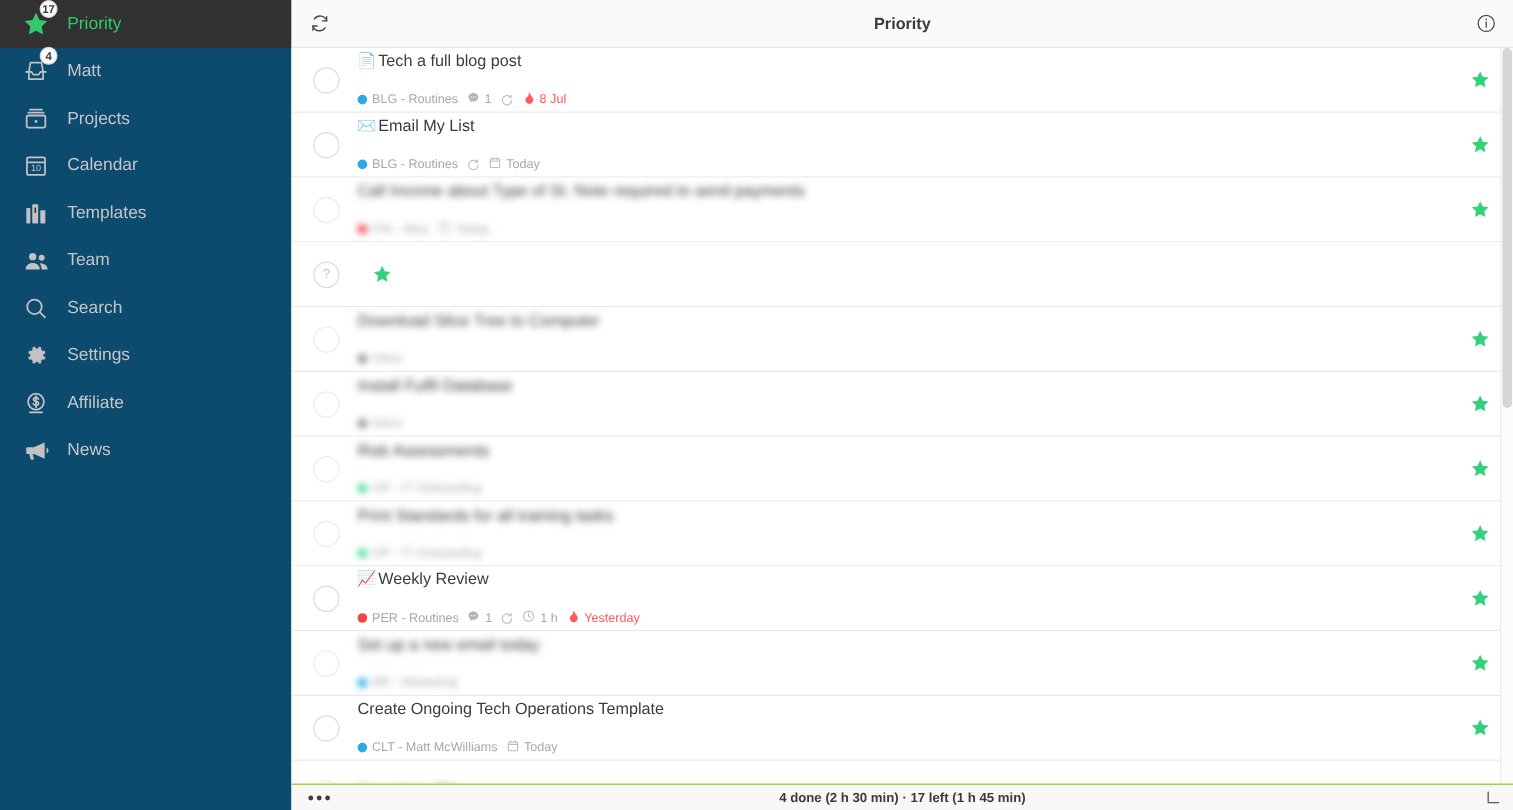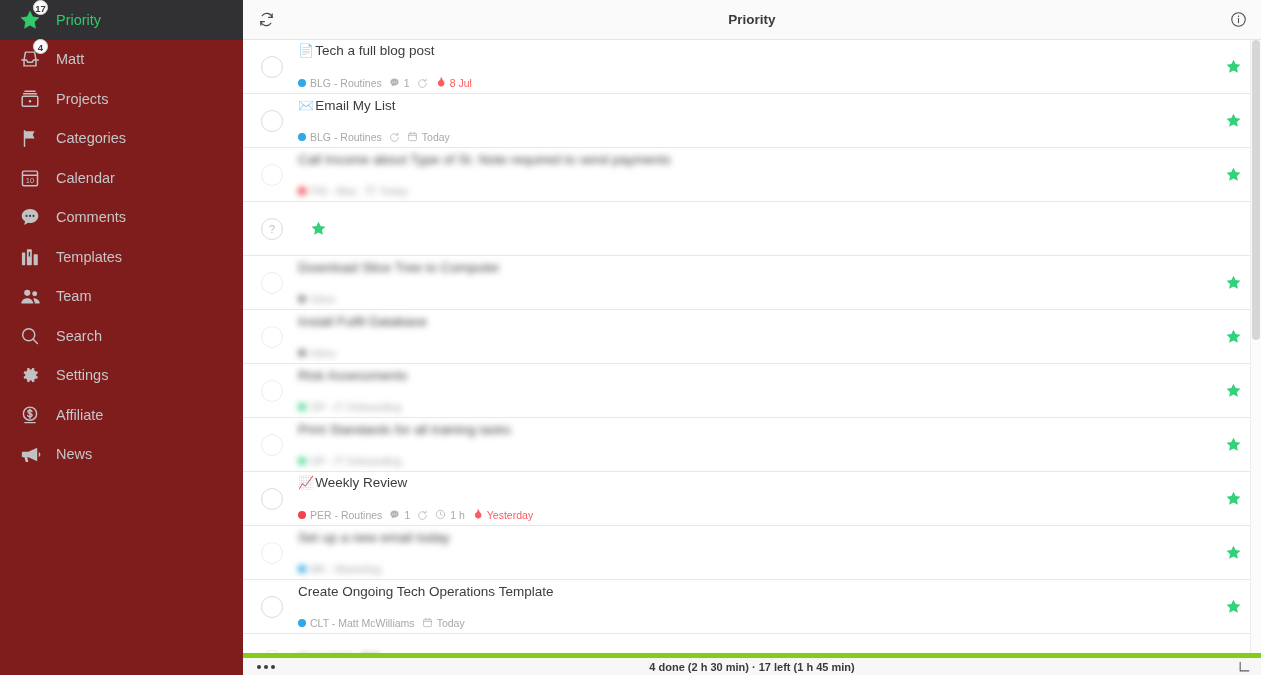--- a/index.html
+++ b/index.html
@@ -9,21 +9,21 @@
     background:#ffffff;
     display:flex;
     font-size:13px;
     color:#333;
   }
 
   
   #sidebar {
     width:243px;
     height:675px;
-    background:#7f1d1d;
+    background:#0c4a6e;
     flex:0 0 243px;
     position:relative;
     padding-top:0px;
   }
   .nav-item {
     height:39.5px;
     display:flex;
     align-items:center;
     padding-left:13px;
     color:#c6c6c8;
@@ -160,21 +160,21 @@
     margin-right:8px;
     cursor:pointer;
   }
   .blur { filter:blur(3.2px); }
 
   
   #footer {
     height:22px;
     flex:0 0 22px;
     background:#f7f7f7;
-    border-top:5px solid #84cc16;
+    border-top:1px solid #84cc16;
     display:flex;
     align-items:center;
     position:relative;
     font-size:11px;
     color:#4a4a4a;
   }
   #footer .dots {
     width:46px;
     display:flex;
     align-items:center;
@@ -232,47 +232,27 @@
         <svg width="22" height="22" viewBox="0 0 24 24" fill="none" stroke="#c2c2c4" stroke-width="1.6" stroke-linecap="round" stroke-linejoin="round">
           <rect x="3.5" y="9" width="17" height="11" rx="1.4"></rect>
           <path d="M5 6.3h14M6.5 3.6h11"></path>
           <circle cx="12" cy="14.5" r="1.3" fill="#c2c2c4" stroke="none"></circle>
         </svg>
       </span>
       <span class="nav-label">Projects</span>
     </div>
     <div class="nav-item">
       <span class="nav-ico">
-        <svg width="22" height="22" viewBox="0 0 24 24" fill="none" stroke="#c2c2c4" stroke-width="1.6" stroke-linecap="round">
-          <path d="M6 21V4"></path>
-          <path d="M6 4.5h11l-2 4 2 4H6z" fill="#c2c2c4" stroke="none"></path>
-        </svg>
-      </span>
-      <span class="nav-label">Categories</span>
-    </div>
-    <div class="nav-item">
-      <span class="nav-ico">
         <svg width="22" height="22" viewBox="0 0 24 24" fill="none" stroke="#c2c2c4" stroke-width="1.6">
           <rect x="3.8" y="4.5" width="16.4" height="16" rx="1.6"></rect>
           <path d="M3.8 9h16.4"></path>
           <text x="12" y="17" font-size="8.2" font-family="Liberation Sans, sans-serif" fill="#c2c2c4" stroke="none" text-anchor="middle">10</text>
         </svg>
       </span>
       <span class="nav-label">Calendar</span>
-    </div>
-    <div class="nav-item">
-      <span class="nav-ico">
-        <svg width="22" height="22" viewBox="0 0 24 24" fill="#c2c2c4">
-          <path d="M12 3.4c-5 0-9 3.3-9 7.4 0 2.4 1.4 4.6 3.6 5.9l-.9 3.9 4.2-2.3c.7.1 1.4.2 2.1.2 5 0 9-3.3 9-7.7S17 3.4 12 3.4z"></path>
-          <circle cx="8.2" cy="10.8" r="1.15" fill="#3a3a3c"></circle>
-          <circle cx="12" cy="10.8" r="1.15" fill="#3a3a3c"></circle>
-          <circle cx="15.8" cy="10.8" r="1.15" fill="#3a3a3c"></circle>
-        </svg>
-      </span>
-      <span class="nav-label">Comments</span>
     </div>
     <div class="nav-item">
       <span class="nav-ico">
         <svg width="22" height="22" viewBox="0 0 24 24" fill="#c2c2c4">
           <rect x="3.2" y="7" width="3.6" height="14" rx="0.7"></rect>
           <rect x="8.6" y="3.6" width="5.4" height="17.4" rx="0.8"></rect>
           <rect x="15.9" y="9" width="4.6" height="12" rx="0.8"></rect>
           <rect x="10.6" y="6.5" width="1.5" height="5" fill="#3a3a3c"></rect>
         </svg>
       </span>

